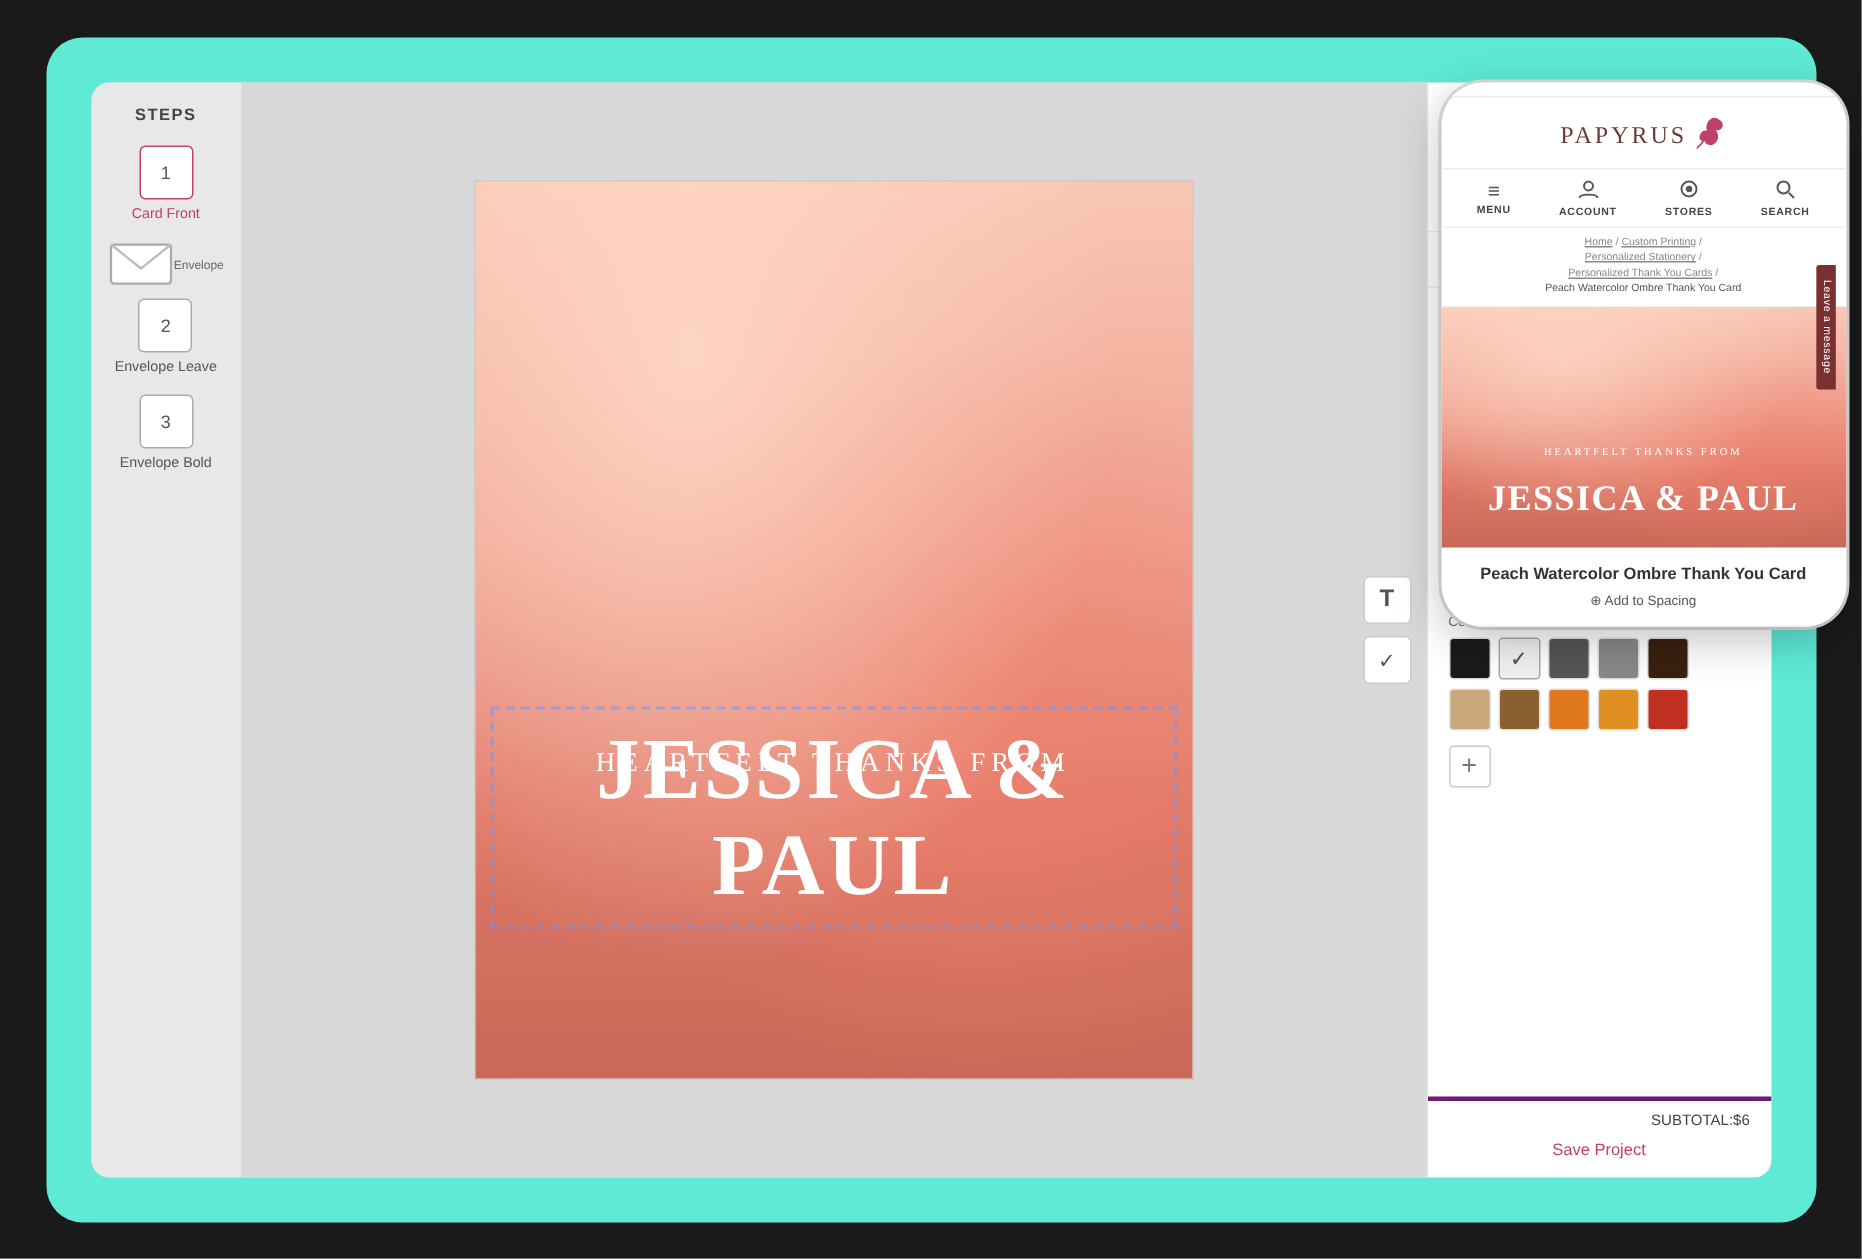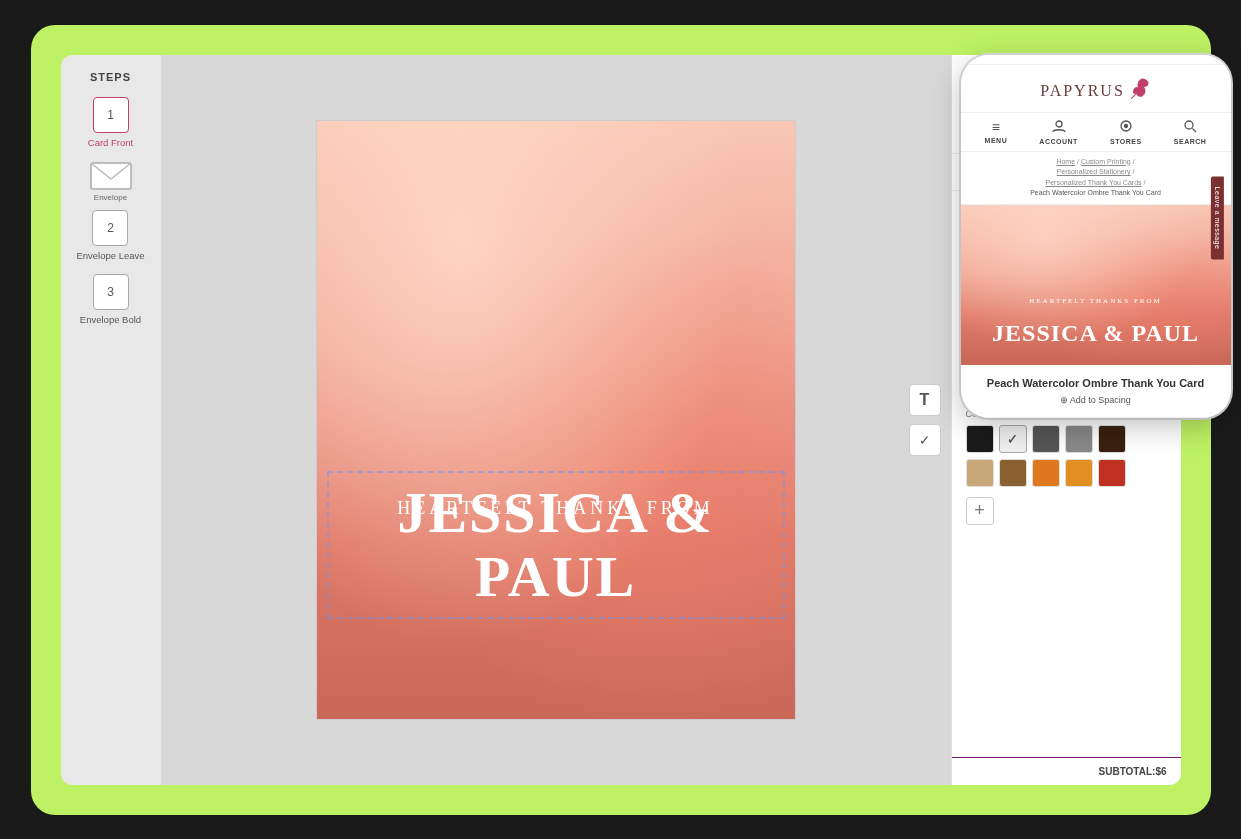--- a/index.html
+++ b/index.html
@@ -10,21 +10,21 @@
       display: flex;
       align-items: center;
       justify-content: center;
       font-family: -apple-system, BlinkMacSystemFont, 'Segoe UI', sans-serif;
       overflow: hidden;
     }
 
     .outer-container {
       width: 1180px;
       height: 790px;
-      background: #bef264;
+      background: #5eead4;
       border-radius: 24px;
       position: relative;
       display: flex;
       padding: 30px;
       gap: 0;
     }
 
     
     .editor-panel {
       display: flex;
@@ -433,24 +433,24 @@
       cursor: pointer;
       background: white;
     }
 
     
     .subtotal-row {
       display: flex;
       align-items: center;
       justify-content: flex-end;
       padding: 8px 14px;
-      border-top: 1px solid #701a75;
+      border-top: 3px solid #701a75;
       font-size: 10px;
       color: #444;
-      font-weight: 700;
+      font-weight: 400;
     }
 
     
     .cta-button {
       margin: 0 14px 10px;
       padding: 14px;
       background: white;
       border: 2px solid #333;
       border-radius: 2px;
       font-size: 11px;
@@ -640,21 +640,21 @@
   <div class="editor-panel">
 
     <div class="steps-sidebar">
       <div class="steps-title">STEPS</div>
 
       <div class="step-item active">
         <div class="step-number">1</div>
         <div class="step-label">Card Front</div>
       </div>
 
-      <div style="display:flex;flex-direction:column;align-items:center;margin-bottom:8px;">
+      <div style="display:flex;flex-direction:row;align-items:center;margin-bottom:8px;">
         <svg width="44" height="30" viewBox="0 0 44 30">
           <rect x="2" y="2" width="40" height="26" rx="2" fill="white" stroke="#aaa" stroke-width="1.5"></rect>
           <polyline points="2,2 22,18 42,2" fill="none" stroke="#bbb" stroke-width="1.5"></polyline>
         </svg>
         <div style="font-size:8px;color:#666;margin-top:2px;">Envelope</div>
       </div>
 
       <div class="step-item">
         <div class="step-number">2</div>
         <div class="step-label">Envelope Leave</div>
@@ -792,20 +792,21 @@
         <div class="add-color-btn">+</div>
 
       </div>
 
       <div class="subtotal-row">
         <span>SUBTOTAL:</span>
         <span>$6</span>
       </div>
 
 
+      <div class="save-project">Save Project</div>
 
     </div>
   </div>
 
   <div class="mobile-preview">
     <div class="mobile-top-bar"></div>
 
     <div class="mobile-papyrus-header">
       <div class="mobile-papyrus-logo">
         <span class="mobile-papyrus-name">PAPYRUS</span>

